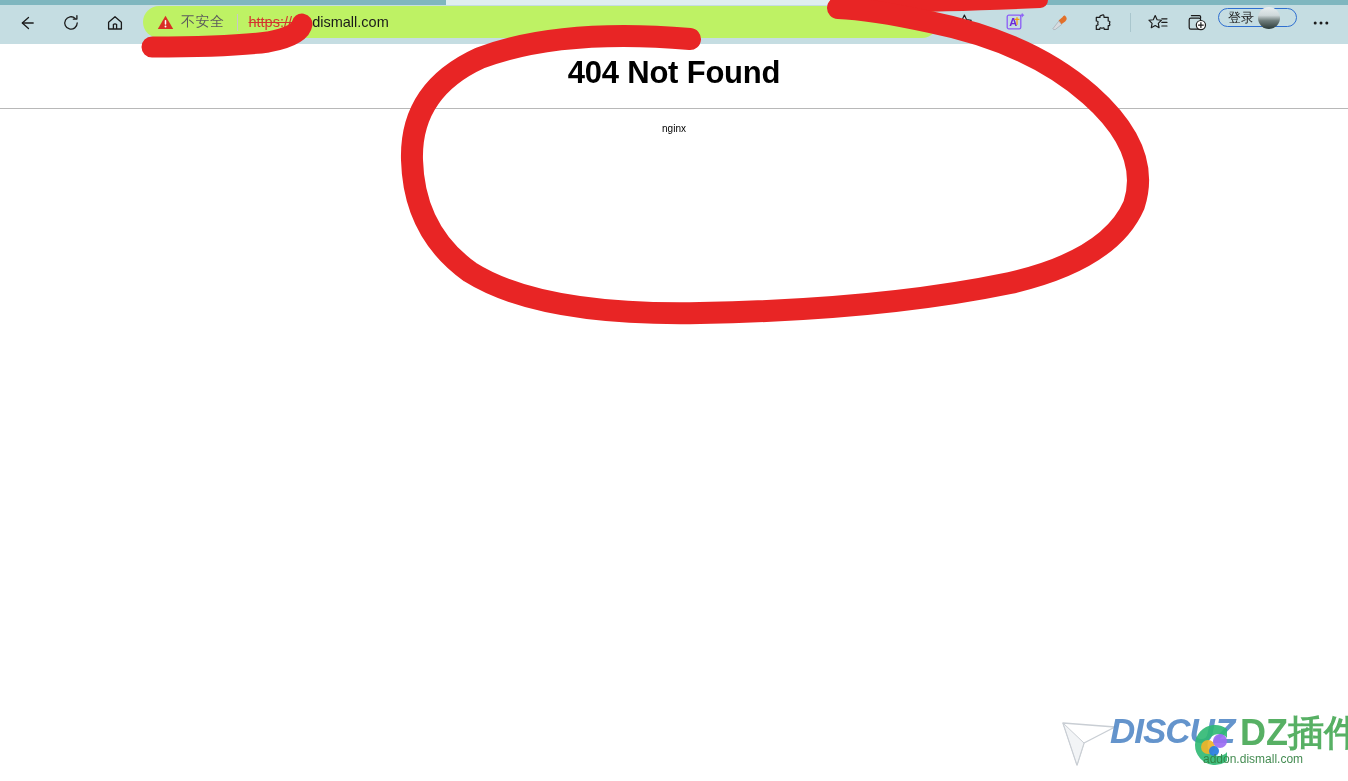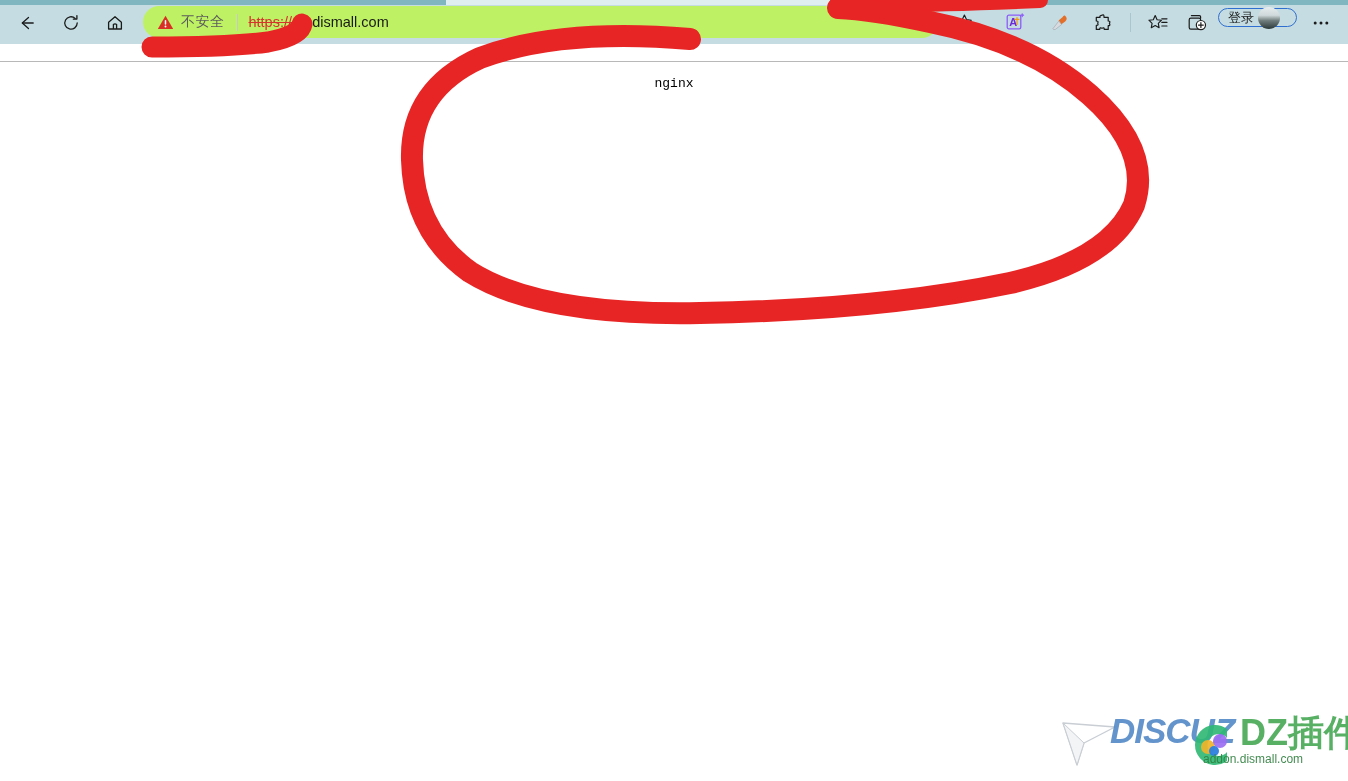--- a/index.html
+++ b/index.html
@@ -195,23 +195,22 @@
   #page-rule {
     margin: 17px 0 0 0;
     border: none;
     border-top: 1px solid #b8b8b8;
     height: 0;
   }
   #server-signature {
     margin: 0;
     padding-top: 14px;
     text-align: center;
-    font-size: 13px;
+    font-size: 10px;
     color: #000000;
-    font-family: Liberation Mono, monospace;
   }
 
   
   #annotations {
     position: absolute;
     left: 0; top: 0;
     width: 1348px;
     height: 781px;
     pointer-events: none;
     z-index: 40;
@@ -385,20 +384,21 @@
   <div class="tb-icon" id="more-button">
     <svg width="20" height="20" viewBox="0 0 20 20">
       <circle cx="4.2" cy="10" r="1.5" fill="#1b1b1b"></circle>
       <circle cx="10" cy="10" r="1.5" fill="#1b1b1b"></circle>
       <circle cx="15.8" cy="10" r="1.5" fill="#1b1b1b"></circle>
     </svg>
   </div>
 </div>
 
 <div id="page-viewport">
+  <h1 id="error-title">404 Not Found</h1>
   <hr id="page-rule">
   <p id="server-signature">nginx</p>
 </div>
 
 <div id="watermark">
   <svg id="watermark-cursor" viewBox="0 0 60 56">
     <path d="M3 10 L55 14 L24 30 L17 52 Z" fill="#ffffff" stroke="#c9ced4" stroke-width="1.4" stroke-linejoin="round"></path>
     <path d="M3 10 L24 30 L17 52 Z" fill="#f2f4f6" stroke="#c9ced4" stroke-width="1" stroke-linejoin="round"></path>
   </svg>
   <div id="watermark-brand">DISCUZ</div>

